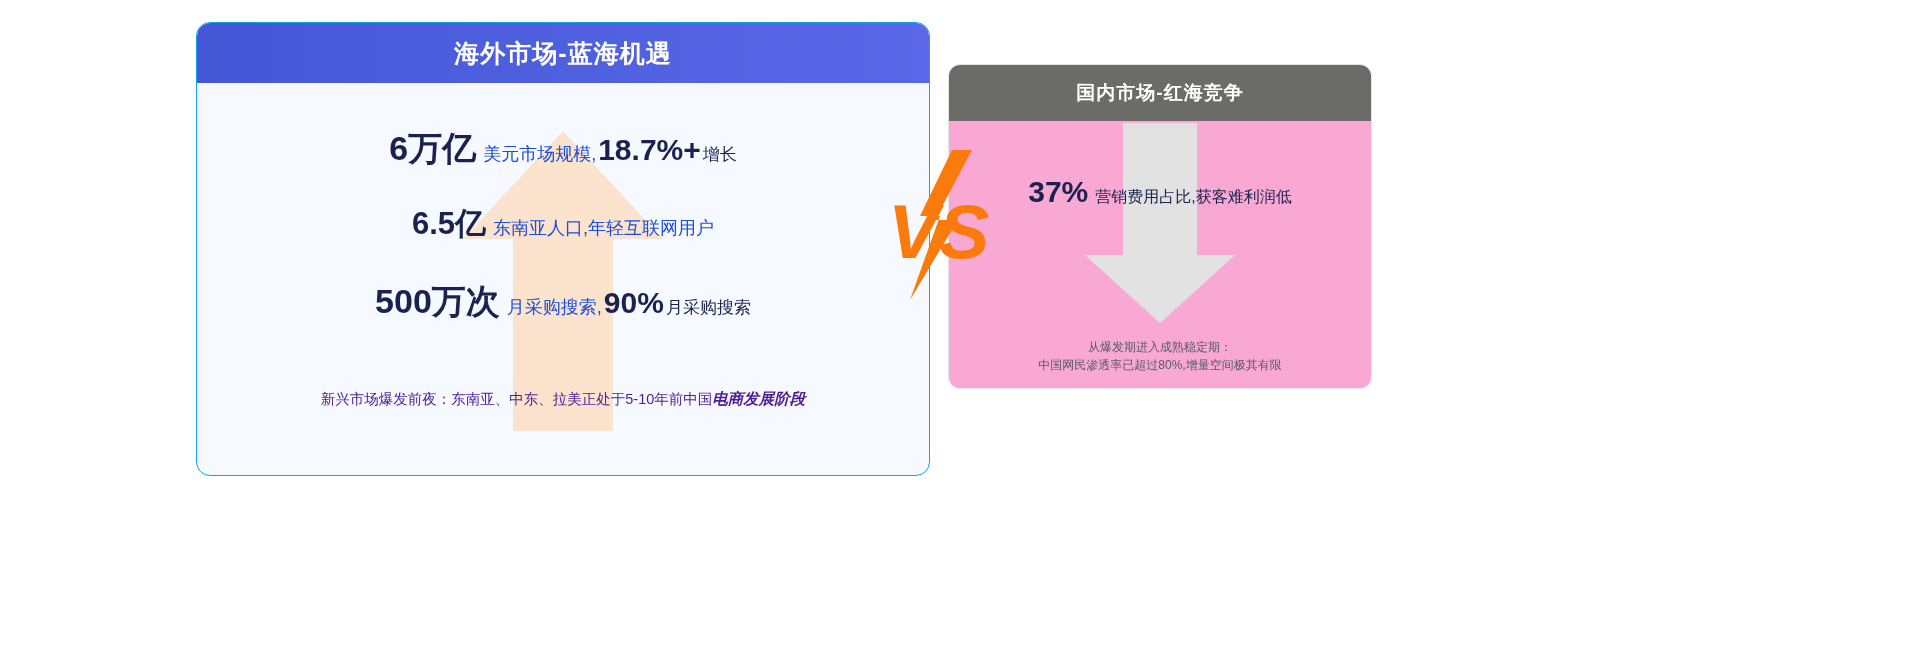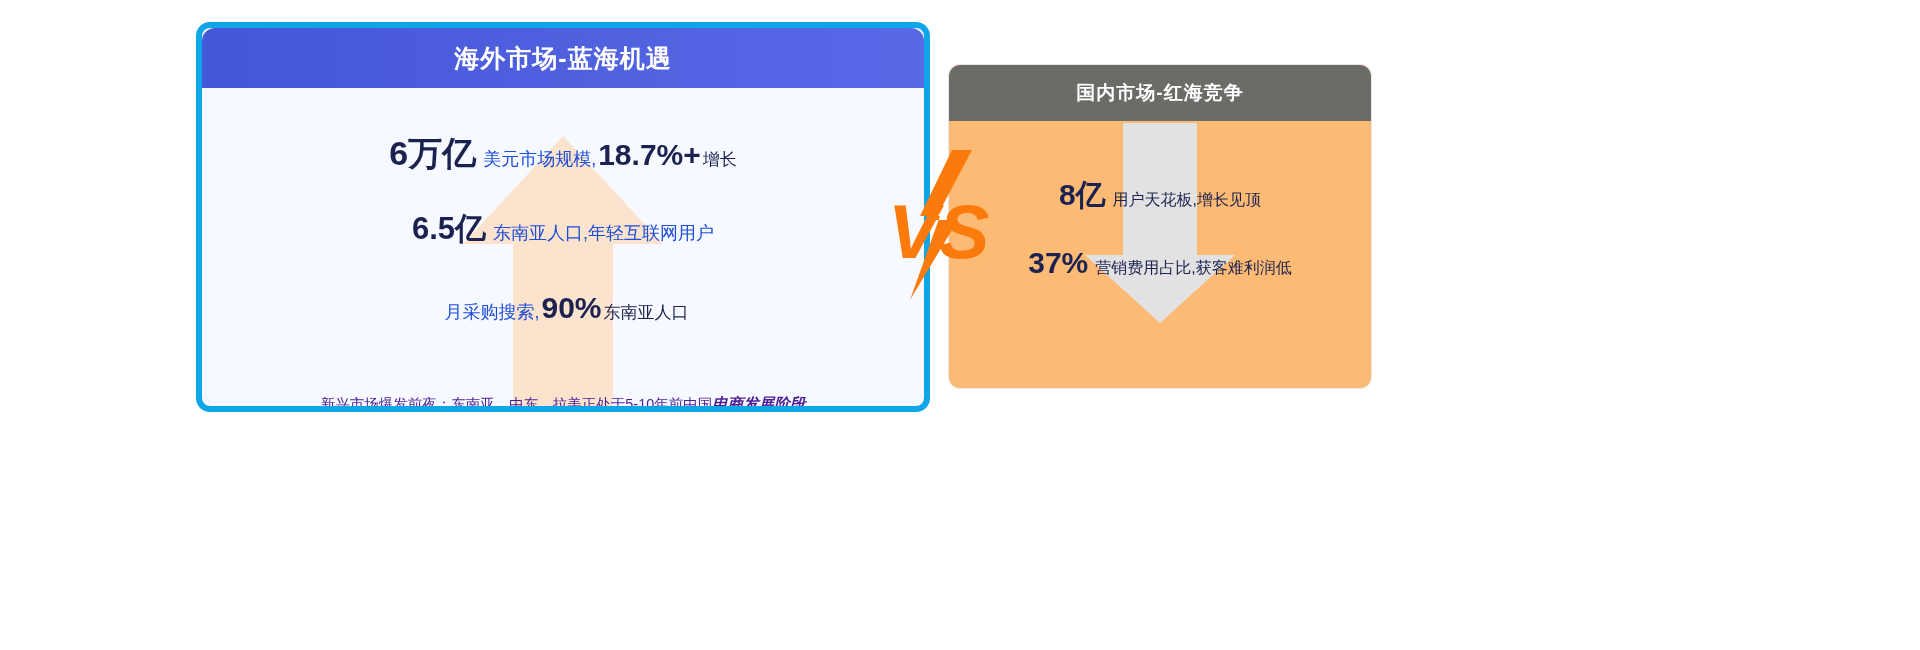--- a/index.html
+++ b/index.html
@@ -7,24 +7,24 @@
     width: 1920px; height: 650px;
     background: #ffffff;
     font-family: "Liberation Sans", "DejaVu Sans", sans-serif;
     overflow: hidden;
   }
   #stage { position: relative; width: 1920px; height: 650px; }
 
   
   .left-card {
     position: absolute; left: 196px; top: 22px;
-    width: 734px; height: 390px;
+    width: 734px; height: 454px;
     border-radius: 14px;
     background: #f6f9ff;
-    border: 6px solid #0ea5e9;
+    border: 1px solid #0ea5e9;
     overflow: hidden;
   }
   .left-head {
     height: 60px; width: 100%;
     background: linear-gradient(90deg, #4457d6 0%, #5061e0 55%, #5a68e8 100%);
     display: flex; align-items: center; justify-content: center;
     border-radius: 13px 13px 0 0;
   }
   .left-head-title {
     color: #ffffff; font-size: 25px; font-weight: bold;
@@ -80,21 +80,21 @@
   .vs-wrap {
     position: absolute; left: 880px; top: 150px;
     width: 130px; height: 150px; z-index: 10;
   }
 
   
   .right-card {
     position: absolute; left: 948px; top: 64px;
     width: 424px; height: 325px;
     border-radius: 12px;
-    background: #fdba74;
+    background: #f9a8d4;
     border: 1px solid #e6e6e6;
     overflow: hidden;
   }
   .right-head {
     height: 56px; width: 100%;
     background: #6b6b68;
     display: flex; align-items: center; justify-content: center;
     border-radius: 11px 11px 0 0;
   }
   .right-head-title {
@@ -147,23 +147,24 @@
           <span class="stat-num2">18.7%+</span>
           <span class="stat-txt2">增长</span>
         </div>
 
         <div class="stat-row">
           <span class="stat-num sm">6.5亿</span>
           <span class="stat-txt">东南亚人口,年轻互联网用户</span>
         </div>
 
         <div class="stat-row">
+          <span class="stat-num">500万次</span>
           <span class="stat-txt">月采购搜索,</span>
           <span class="stat-num2">90%</span>
-          <span class="stat-txt2">东南亚人口</span>
+          <span class="stat-txt2">月采购搜索</span>
         </div>
 
       </div>
 
       <div class="left-foot">
         <span>新兴市场爆发前夜：东南亚、中东、拉美正处于5-10年前中国</span><b>电商发展阶段</b>
       </div>
     </div>
   </div>
 
@@ -179,25 +180,25 @@
       <span class="right-head-title">国内市场-红海竞争</span>
     </div>
     <div class="right-body">
 
       <svg class="down-arrow" viewBox="0 0 150 200">
         <polygon points="38,0 112,0 112,132 150,132 75,200 0,132 38,132" fill="#e2e2e2"></polygon>
       </svg>
 
       <div class="right-stats">
         <div class="rstat-row">
-          <span class="rstat-num">8亿</span>
-          <span class="rstat-txt">用户天花板,增长见顶</span>
-        </div>
-        <div class="rstat-row">
           <span class="rstat-num">37%</span>
           <span class="rstat-txt">营销费用占比,获客难利润低</span>
         </div>
       </div>
 
+      <div class="right-foot">
+        <div>从爆发期进入成熟稳定期：</div>
+        <div>中国网民渗透率已超过80%,增量空间极其有限</div>
+      </div>
     </div>
   </div>
 
 </div>
 
 </body></html>

